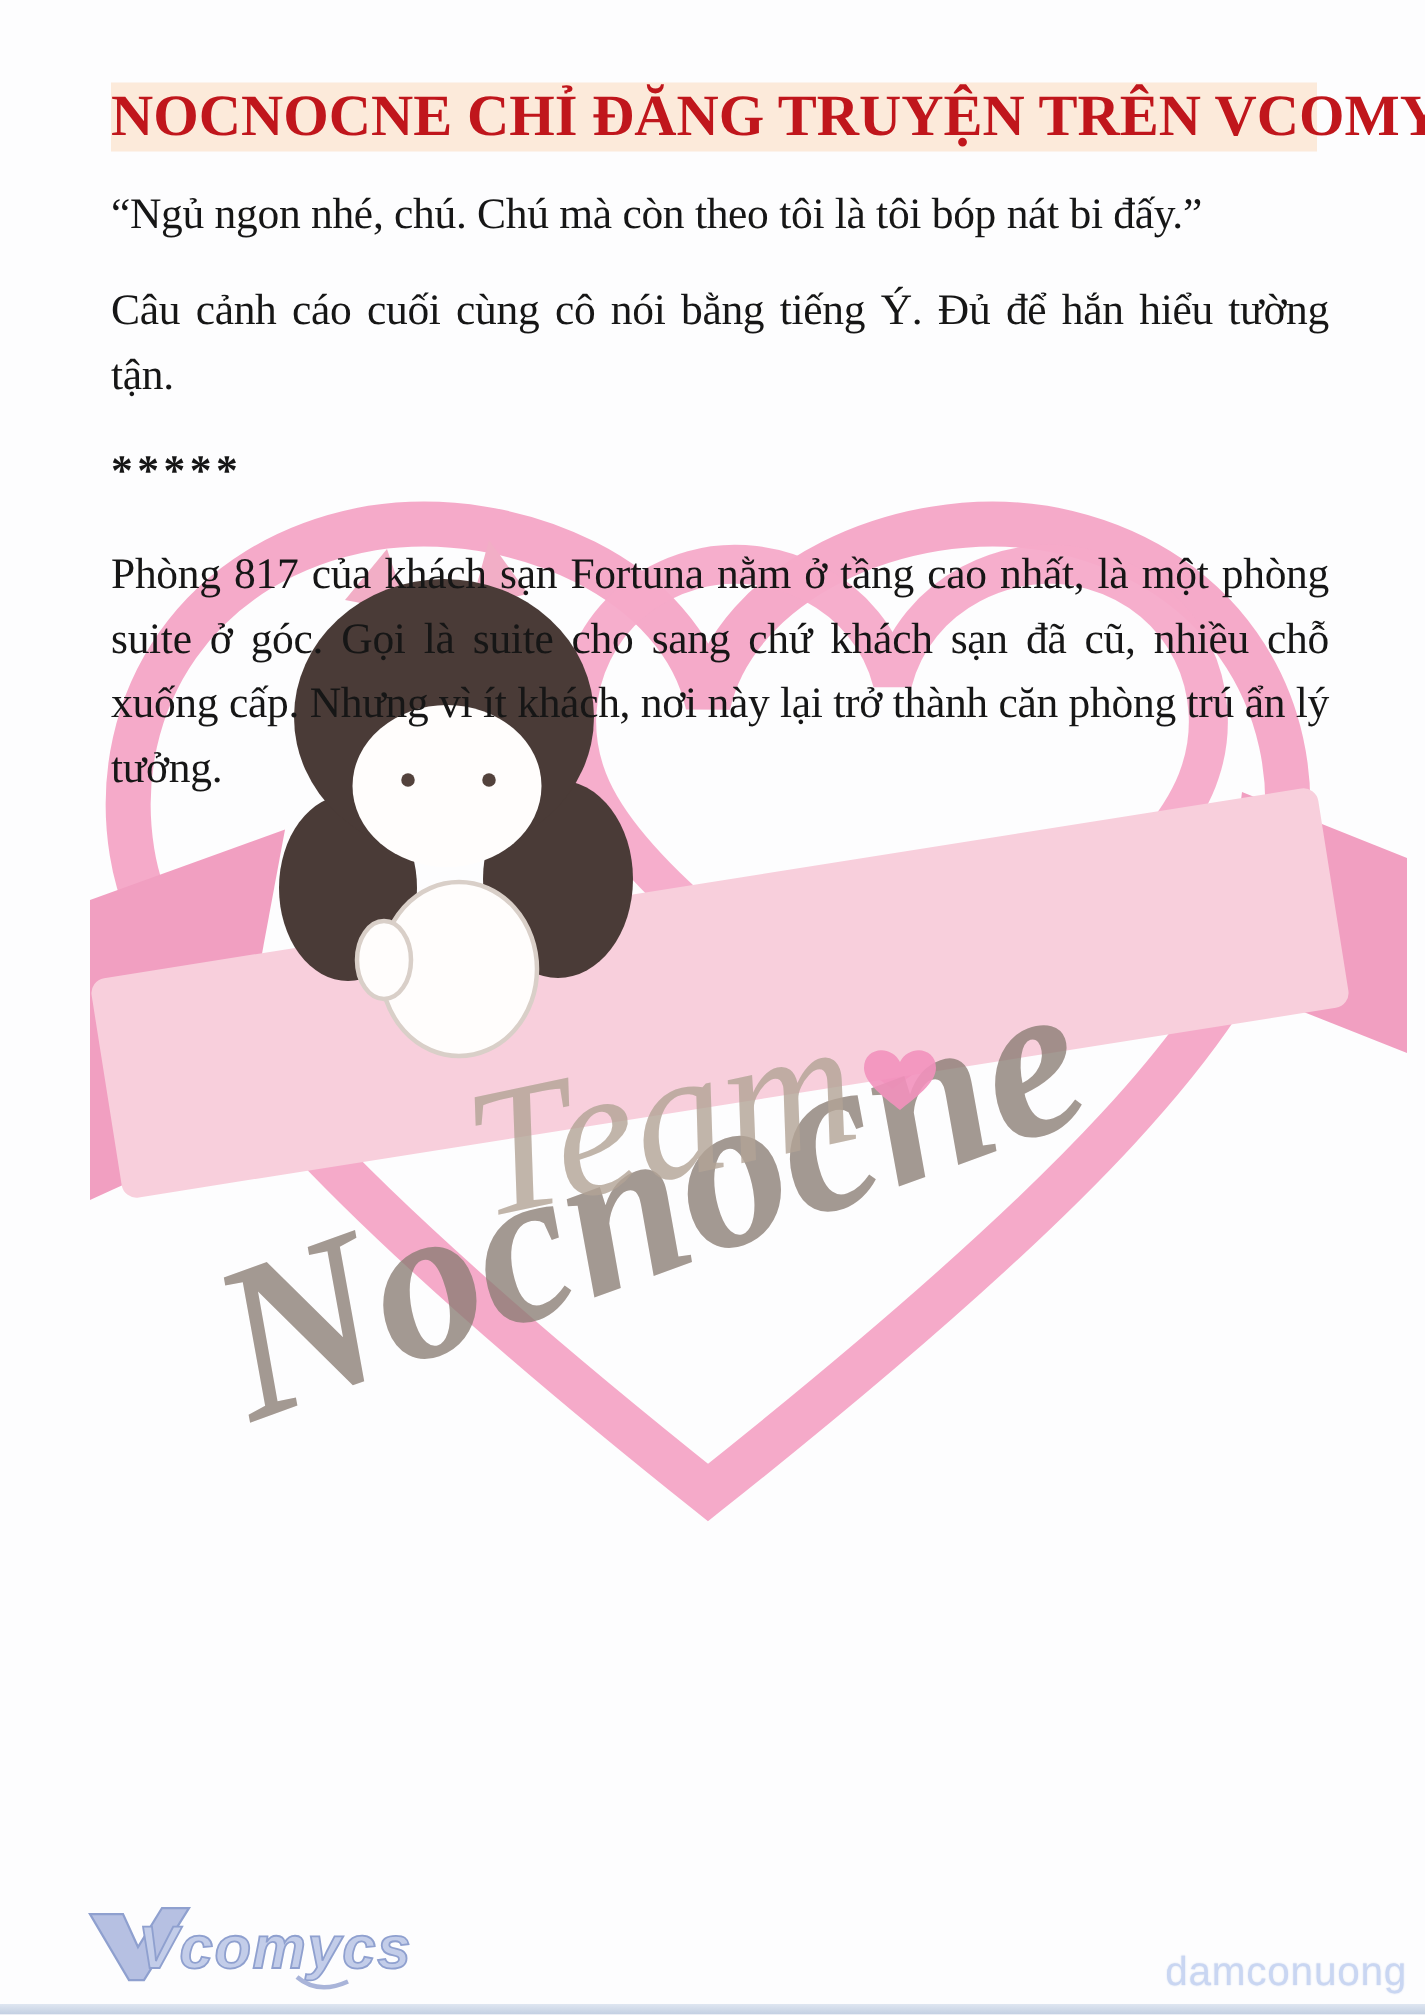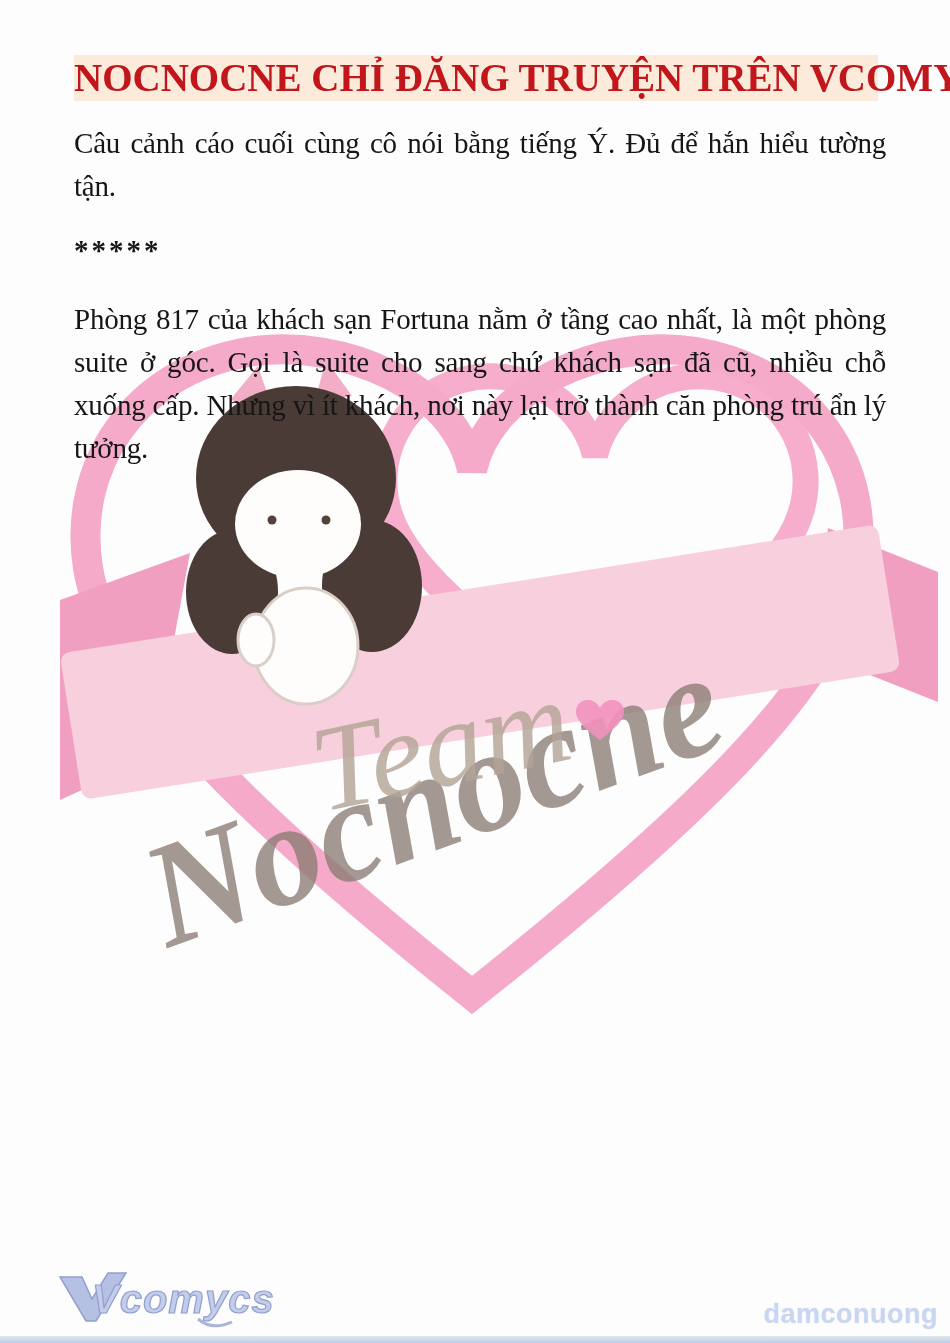--- a/index.html
+++ b/index.html
@@ -38,21 +38,21 @@
   .content p.separator{
     font-weight:bold;letter-spacing:3px;
     margin:8px 0 26px 0;text-align:left;
   }
   .footer-left{
     position:absolute;left:48px;bottom:8px;z-index:3;text-align:center;
   }
   .footer-right{
     position:absolute;right:12px;bottom:13px;z-index:3;
     font-family:"Liberation Sans","DejaVu Sans",sans-serif;
-    font-weight:bold;font-size:27px;
+    font-weight:normal;font-size:27px;
     color:#c9d6f2;
     text-shadow:0 0 2px #ffffff,0 0 1px #aebde0;
     letter-spacing:0.5px;
   }
   .bottom-strip{
     position:absolute;left:0;bottom:0;width:100%;height:7px;
     background:linear-gradient(#dfe6f1,#c2cfe2);
     z-index:4;
   }
 </style>
@@ -90,20 +90,21 @@
     <text x="168" y="948" transform="rotate(-20 168 948)" font-family="Liberation Serif, DejaVu Serif, serif" font-style="italic" font-weight="bold" font-size="148" fill="#8b7d74" opacity="0.78" textLength="600" lengthAdjust="spacingAndGlyphs">Nocnocne</text>
     <text x="322" y="812" transform="rotate(-12 322 812)" font-family="Liberation Serif, DejaVu Serif, serif" font-style="italic" font-size="122" fill="#b3a496" opacity="0.8">Team</text>
     <path d="M600,708 c-6,-12 -24,-10 -24,4 c0,10 14,20 24,28 c10,-8 24,-18 24,-28 c0,-14 -18,-16 -24,-4 Z" fill="#f291bd" opacity="0.9"></path>
   </svg>
 
   <div class="banner">
     <span>NOCNOCNE CHỈ ĐĂNG TRUYỆN TRÊN VCOMYCS</span>
   </div>
 
   <div class="content">
+    <p>“Ngủ ngon nhé, chú. Chú mà còn theo tôi là tôi bóp nát bi đấy.”</p>
     <p>Câu cảnh cáo cuối cùng cô nói bằng tiếng Ý. Đủ để hắn hiểu tường tận.</p>
     <p class="separator">*****</p>
     <p>Phòng 817 của khách sạn Fortuna nằm ở tầng cao nhất, là một phòng suite ở góc. Gọi là suite cho sang chứ khách sạn đã cũ, nhiều chỗ xuống cấp. Nhưng vì ít khách, nơi này lại trở thành căn phòng trú ẩn lý tưởng.</p>
   </div>
 
   <div class="footer-left">
     <svg width="310" height="62" viewBox="0 0 310 62">
       <path d="M12,8 L34,8 L44,30 L60,4 L78,4 L48,52 L38,52 Z" fill="#b6c0e2" stroke="#8fa0cf" stroke-width="1.5"></path>
       <text x="44" y="44" font-family="Liberation Sans, DejaVu Sans, sans-serif" font-style="italic" font-weight="bold" font-size="40" fill="#c3cde9" stroke="#8fa0cf" stroke-width="1.2" letter-spacing="1">Vcomycs</text>
       <path d="M150,50 q14,12 34,3" stroke="#a9b4d9" stroke-width="3" fill="none"></path>

